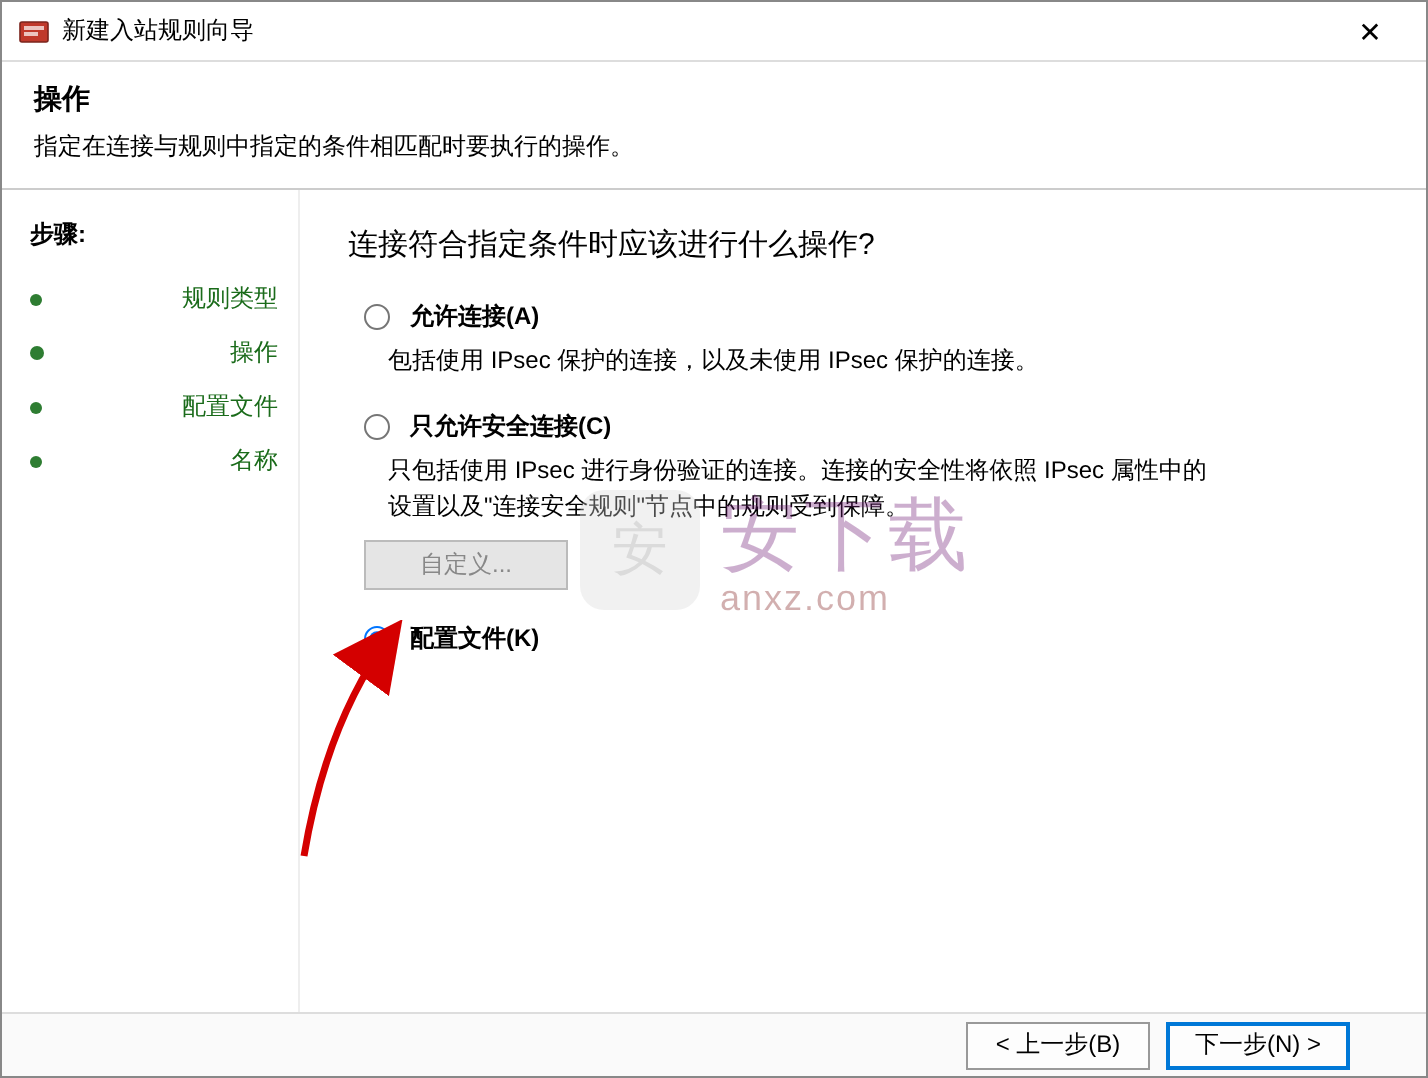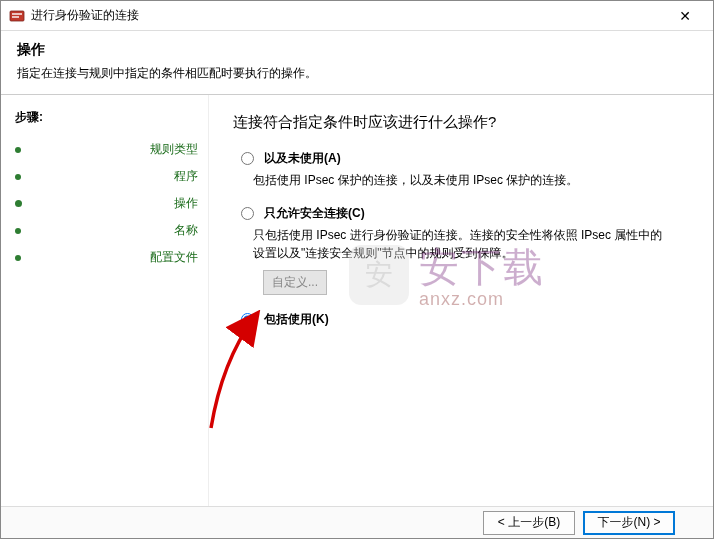--- a/index.html
+++ b/index.html
@@ -51,21 +51,21 @@
       font-weight: bold;
       margin-bottom: 6px;
     }
     .header-section p { font-size: 12px; color: #000; }
     .body {
       flex: 1;
       display: flex;
       overflow: hidden;
     }
     .sidebar {
-      width: 208px;
+      width: 149px;
       padding: 14px 10px 10px 14px;
       border-right: 1px solid #eee;
     }
     .sidebar-title {
       font-weight: bold;
       font-size: 12px;
       margin-bottom: 10px;
     }
     .step-item {
       display: flex;
@@ -117,23 +117,22 @@
     }
     .option-desc {
       margin-left: 12px;
       margin-top: 4px;
       font-size: 12px;
       color: #000;
       line-height: 1.5;
       max-width: 420px;
     }
     .custom-btn {
-      margin-left: 22px;
       margin-top: 8px;
-      padding: 3px 8px;
+      padding: 3px 27px;
       font-size: 12px;
       background: #e5e5e5;
       border: 1px solid #bbb;
       color: #888;
       cursor: default;
     }
     .watermark {
       position: absolute;
       top: 145px;
       left: 140px;
@@ -195,83 +194,79 @@
 <div class="window">
 
   <div class="titlebar">
     <span class="icon">
       <svg width="16" height="16" viewBox="0 0 16 16">
         <rect x="1" y="3" width="14" height="10" rx="1" fill="#c0392b" stroke="#7b241c" stroke-width="0.8"></rect>
         <rect x="3" y="5" width="10" height="2" fill="#fff" opacity="0.7"></rect>
         <rect x="3" y="8" width="7" height="2" fill="#fff" opacity="0.7"></rect>
       </svg>
     </span>
-    <span class="title">进行身份验证的连接</span>
+    <span class="title">新建入站规则向导</span>
     <div class="close">
       <span>✕</span>
     </div>
   </div>
 
   <div class="header-section">
     <h2>操作</h2>
     <p>指定在连接与规则中指定的条件相匹配时要执行的操作。</p>
   </div>
 
   <div class="body">
 
     <div class="sidebar">
       <div class="sidebar-title">步骤:</div>
       <div class="step-item">
         <span class="bullet"></span>
         <span>规则类型</span>
       </div>
+      <div class="step-item current">
+        <span class="bullet"></span>
+        <span>操作</span>
+      </div>
       <div class="step-item">
         <span class="bullet"></span>
-        <span>程序</span>
-      </div>
-      <div class="step-item current">
-        <span class="bullet"></span>
-        <span>操作</span>
+        <span>配置文件</span>
       </div>
       <div class="step-item">
         <span class="bullet"></span>
         <span>名称</span>
-      </div>
-      <div class="step-item">
-        <span class="bullet"></span>
-        <span>配置文件</span>
       </div>
     </div>
 
     <div class="main">
       <div class="prompt">连接符合指定条件时应该进行什么操作?</div>
 
       <div class="option-group">
 
         <div class="option">
           <div class="option-row">
             <input type="radio" name="act" id="opt-allow" style="">
-            <label for="opt-allow">以及未使用(A)</label>
+            <label for="opt-allow">允许连接(A)</label>
           </div>
           <div class="option-desc">包括使用 IPsec 保护的连接，以及未使用 IPsec 保护的连接。</div>
         </div>
 
         <div class="option">
           <div class="option-row">
             <input type="radio" name="act" id="opt-secure" style="">
             <label for="opt-secure">只允许安全连接(C)</label>
           </div>
           <div class="option-desc">只包括使用 IPsec 进行身份验证的连接。连接的安全性将依照 IPsec 属性中的设置以及"连接安全规则"节点中的规则受到保障。</div>
           <button class="custom-btn" disabled="">自定义...</button>
         </div>
 
         <div class="option">
           <div class="option-row">
             <input type="radio" name="act" id="opt-block" checked="" style="">
-            <label for="opt-block">包括使用(K)</label>
+            <label for="opt-block">配置文件(K)</label>
           </div>
         </div>
 
       </div>
 
       <div class="watermark">
         <div class="wm-logo">安</div>
         <div class="wm-text">
           <div class="wm-main">安下载</div>
           <div class="wm-sub">anxz.com</div>

